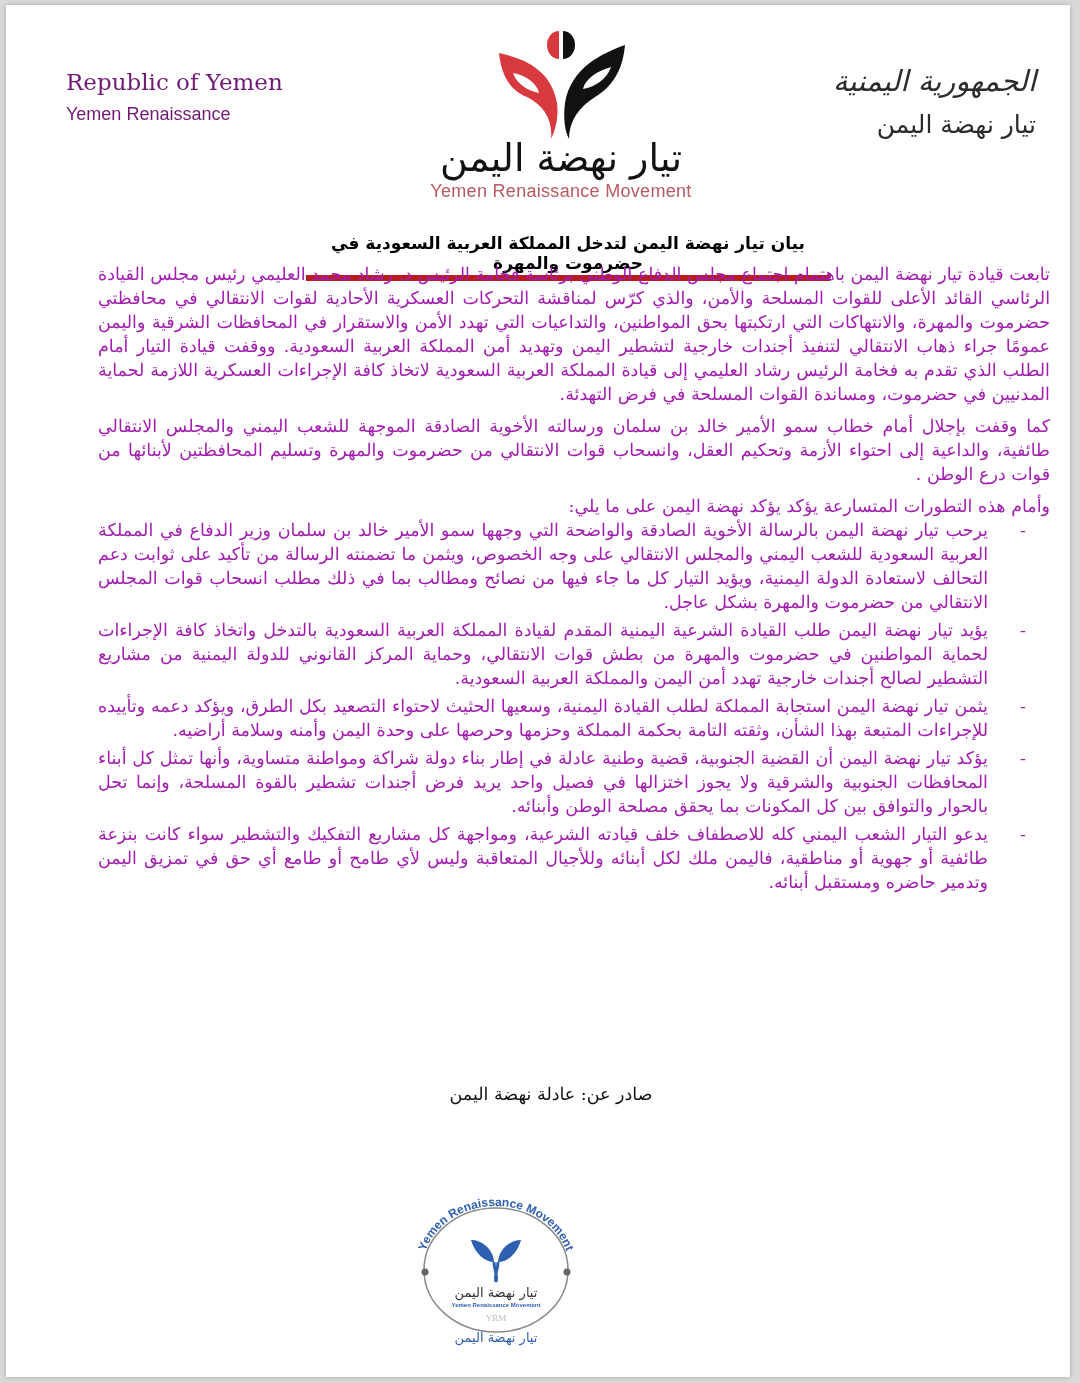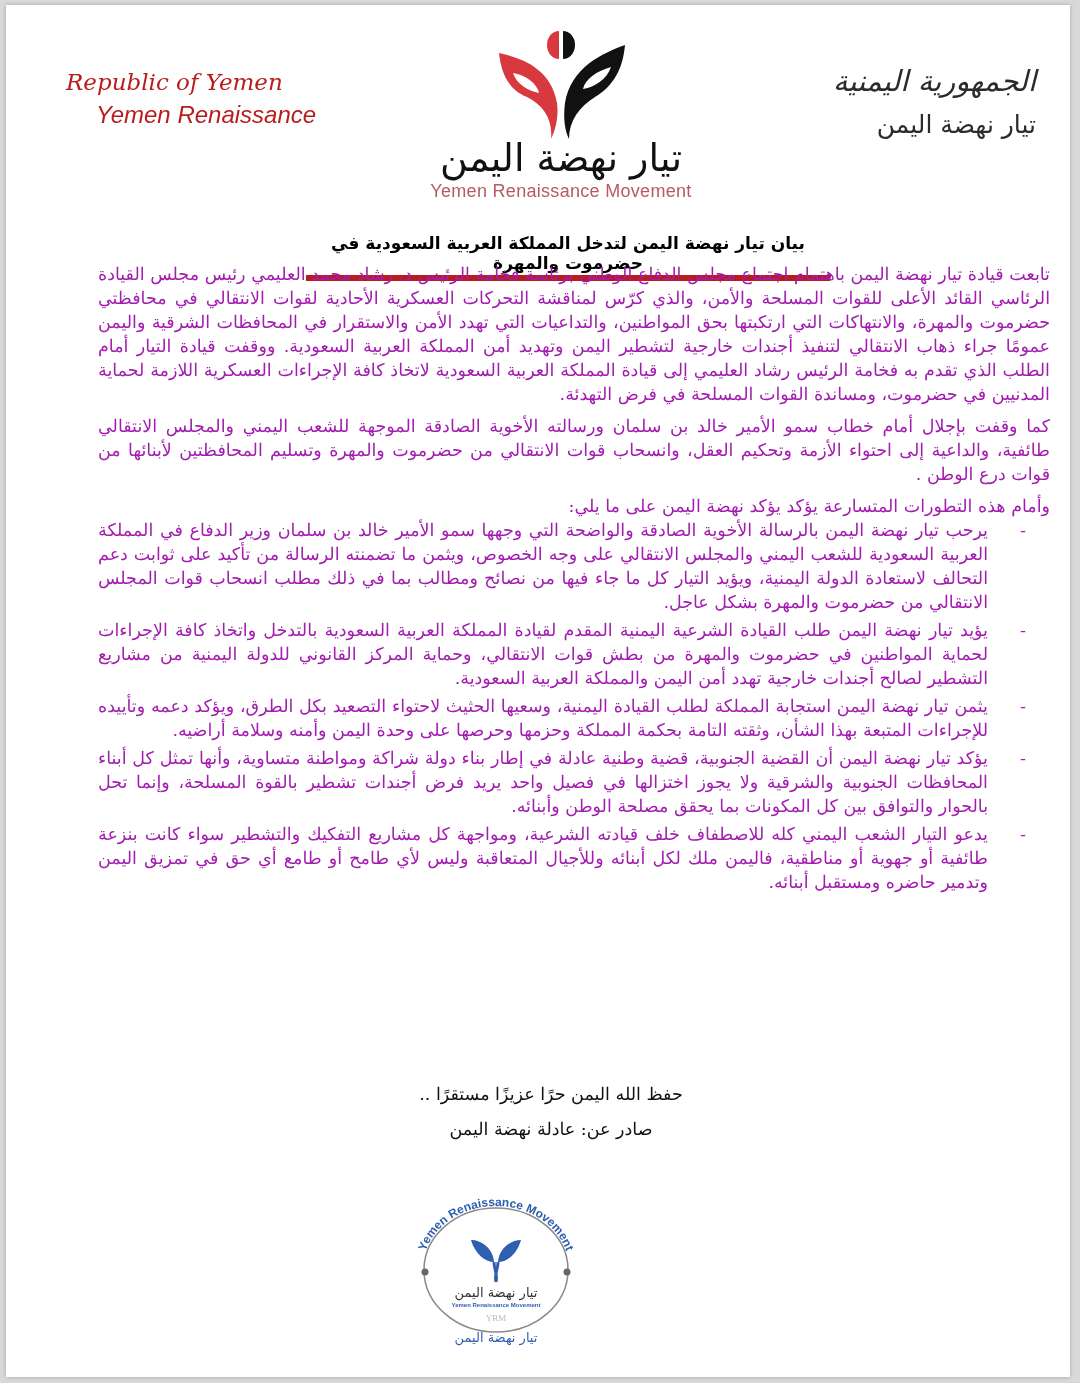--- a/index.html
+++ b/index.html
@@ -10,25 +10,24 @@
       position: relative; overflow: hidden;
     }
     .page {
       position: absolute; left: 6px; top: 5px;
       width: 1064px; height: 1372px;
       background: #ffffff;
       box-shadow: 0 0 4px rgba(0,0,0,0.25);
     }
     .hdr-en {
       position: absolute; left: 60px; top: 60px; width: 260px;
-      color: #b91c1c;
-      font-style: italic;
+      color: #701a75;
     }
     .hdr-en .l1 { font-family: "DejaVu Serif", serif; font-size: 23px; line-height: 34px; }
-    .hdr-en .l2 { font-family: "Liberation Sans", sans-serif; font-size: 24px; line-height: 27px; margin-top: 2px; margin-left: 30px; }
+    .hdr-en .l2 { font-family: "Liberation Sans", sans-serif; font-size: 18px; line-height: 27px; margin-top: 2px; }
     .hdr-ar {
       position: absolute; right: 34px; top: 56px; width: 260px;
       direction: rtl; text-align: right; color: #2b2b2b;
     }
     .hdr-ar .l1 { font-family: "DejaVu Serif", serif; font-size: 29px; line-height: 40px; font-style: italic; }
     .hdr-ar .l2 { font-family: "DejaVu Sans", sans-serif; font-size: 25px; line-height: 36px; margin-top: 6px; }
     .logo {
       position: absolute; left: 395px; top: 18px; width: 320px; height: 190px;
       text-align: center;
     }
@@ -101,21 +100,20 @@
     <ul class="bullets">
       <li><span class="dash">-</span><span>يرحب تيار نهضة اليمن بالرسالة الأخوية الصادقة والواضحة التي وجهها سمو الأمير خالد بن سلمان وزير الدفاع في المملكة العربية السعودية للشعب اليمني والمجلس الانتقالي على وجه الخصوص، ويثمن ما تضمنته الرسالة من تأكيد على ثوابت دعم التحالف لاستعادة الدولة اليمنية، ويؤيد التيار كل ما جاء فيها من نصائح ومطالب بما في ذلك مطلب انسحاب قوات المجلس الانتقالي من حضرموت والمهرة بشكل عاجل.</span></li>
       <li><span class="dash">-</span><span>يؤيد تيار نهضة اليمن طلب القيادة الشرعية اليمنية المقدم لقيادة المملكة العربية السعودية بالتدخل واتخاذ كافة الإجراءات لحماية المواطنين في حضرموت والمهرة من بطش قوات الانتقالي، وحماية المركز القانوني للدولة اليمنية من مشاريع التشطير لصالح أجندات خارجية تهدد أمن اليمن والمملكة العربية السعودية.</span></li>
       <li><span class="dash">-</span><span>يثمن تيار نهضة اليمن استجابة المملكة لطلب القيادة اليمنية، وسعيها الحثيث لاحتواء التصعيد بكل الطرق، ويؤكد دعمه وتأييده للإجراءات المتبعة بهذا الشأن، وثقته التامة بحكمة المملكة وحزمها وحرصها على وحدة اليمن وأمنه وسلامة أراضيه.</span></li>
       <li><span class="dash">-</span><span>يؤكد تيار نهضة اليمن أن القضية الجنوبية، قضية وطنية عادلة في إطار بناء دولة شراكة ومواطنة متساوية، وأنها تمثل كل أبناء المحافظات الجنوبية والشرقية ولا يجوز اختزالها في فصيل واحد يريد فرض أجندات تشطير بالقوة المسلحة، وإنما تحل بالحوار والتوافق بين كل المكونات بما يحقق مصلحة الوطن وأبنائه.</span></li>
       <li><span class="dash">-</span><span>يدعو التيار الشعب اليمني كله للاصطفاف خلف قيادته الشرعية، ومواجهة كل مشاريع التفكيك والتشطير سواء كانت بنزعة طائفية أو جهوية أو مناطقية، فاليمن ملك لكل أبنائه وللأجيال المتعاقبة وليس لأي طامح أو طامع أي حق في تمزيق اليمن وتدمير حاضره ومستقبل أبنائه.</span></li>
     </ul>
   </div>
 
   <div class="closing">
-    <div>حفظ الله اليمن حرًا عزيزًا مستقرًا ..</div>
     <div>صادر عن: عادلة نهضة اليمن</div>
   </div>
 
   <div class="stamp">
     <svg width="190" height="160" viewBox="0 0 190 160">
       <defs>
         <path id="ringTop" d="M22 78 A73 62 0 0 1 168 78"></path>
       </defs>
       <ellipse cx="95" cy="80" rx="72" ry="62" fill="none" stroke="#8a8a8a" stroke-width="1.5"></ellipse>
       <text font-family="Liberation Sans, sans-serif" font-size="12" font-weight="bold" fill="#2f5fb0">

